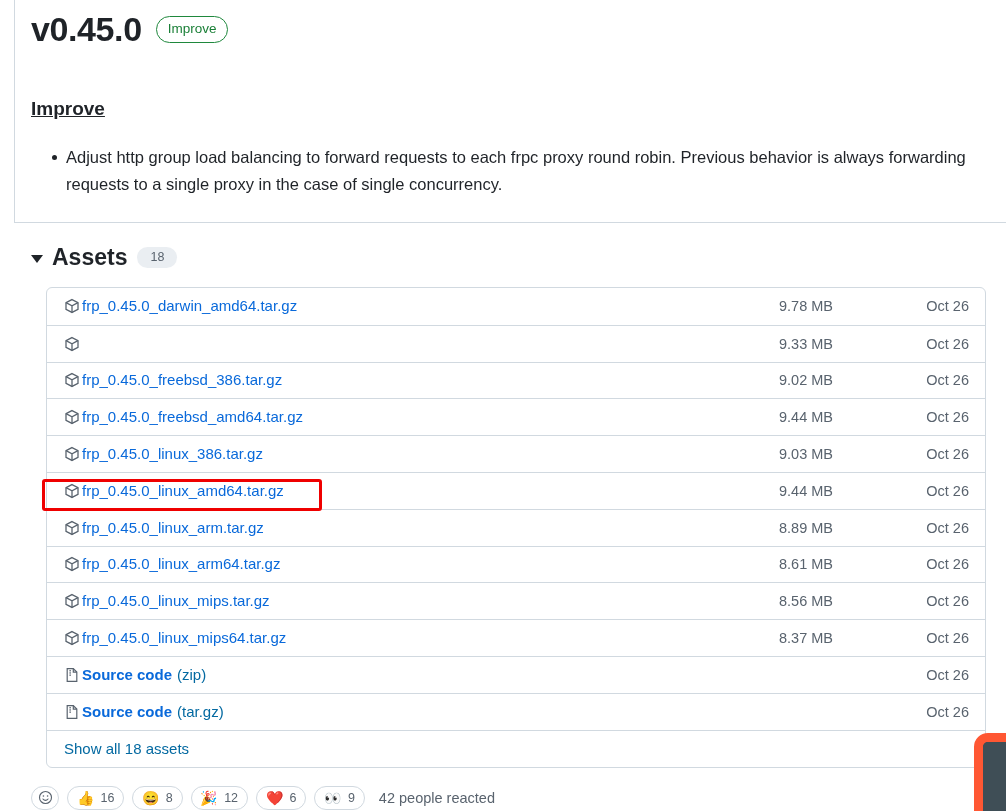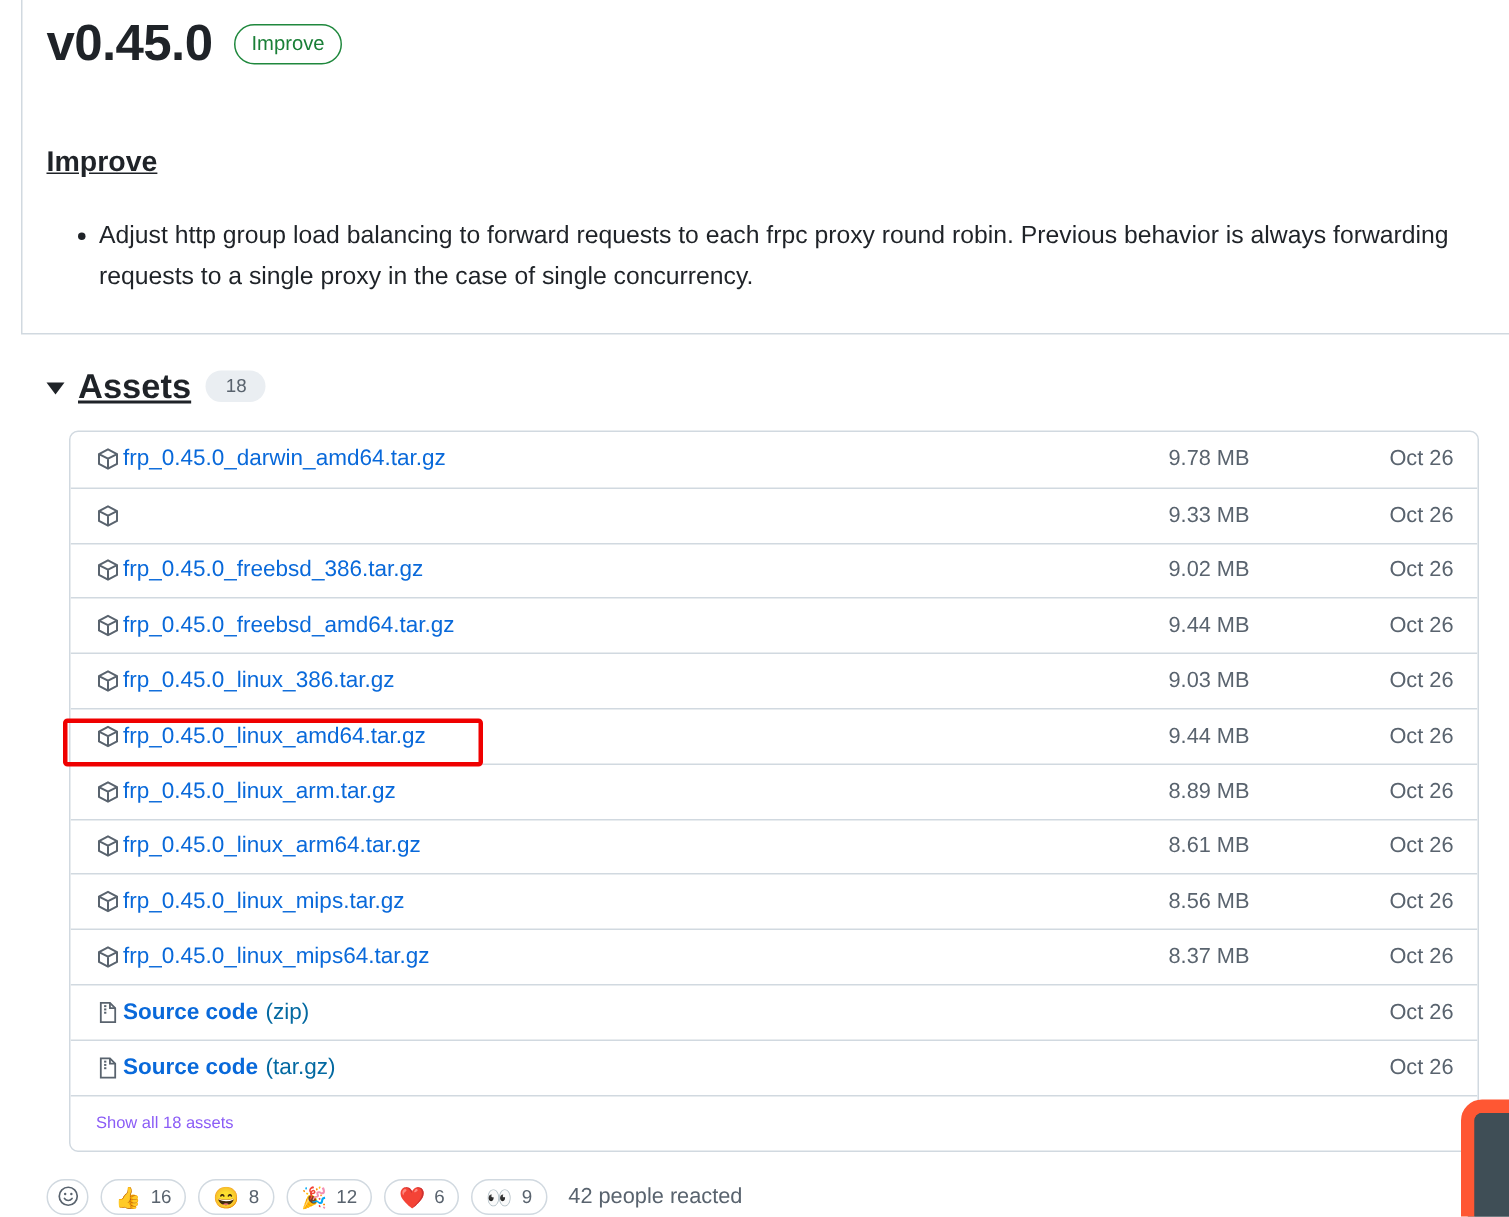--- a/index.html
+++ b/index.html
@@ -130,21 +130,20 @@
     border-right: 6px solid transparent;
     border-top: 8px solid #1f2328;
     margin-right: -1px;
     margin-top: 3px;
   }
   .assets-title {
     font-size: 23px;
     line-height: 30px;
     font-weight: bold;
     color: #1f2328;
-    text-decoration: underline;
   }
   .assets-count {
     display: inline-flex;
     align-items: center;
     justify-content: center;
     min-width: 26px;
     height: 21px;
     padding: 0 7px;
     border-radius: 2em;
     background: #eaeef2;
@@ -226,22 +225,22 @@
   }
   .show-all-row {
     display: flex;
     align-items: center;
     height: 37px;
     padding: 0 17px;
     border-top: 1px solid #d1d9e0;
     box-sizing: border-box;
   }
   .show-all-link {
-    font-size: 11px;
-    color: #8b5cf6;
+    font-size: 15px;
+    color: #0369a1;
     text-decoration: none;
   }
 
   
   .red-highlight {
     position: absolute;
     left: 42px;
     top: 479px;
     width: 280px;
     height: 32px;

